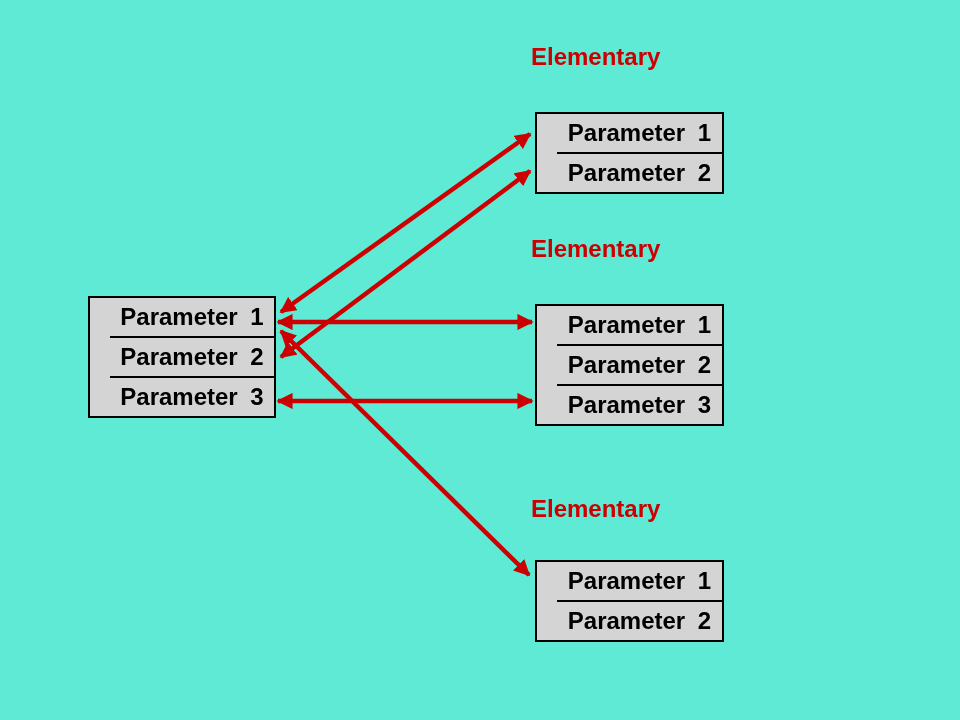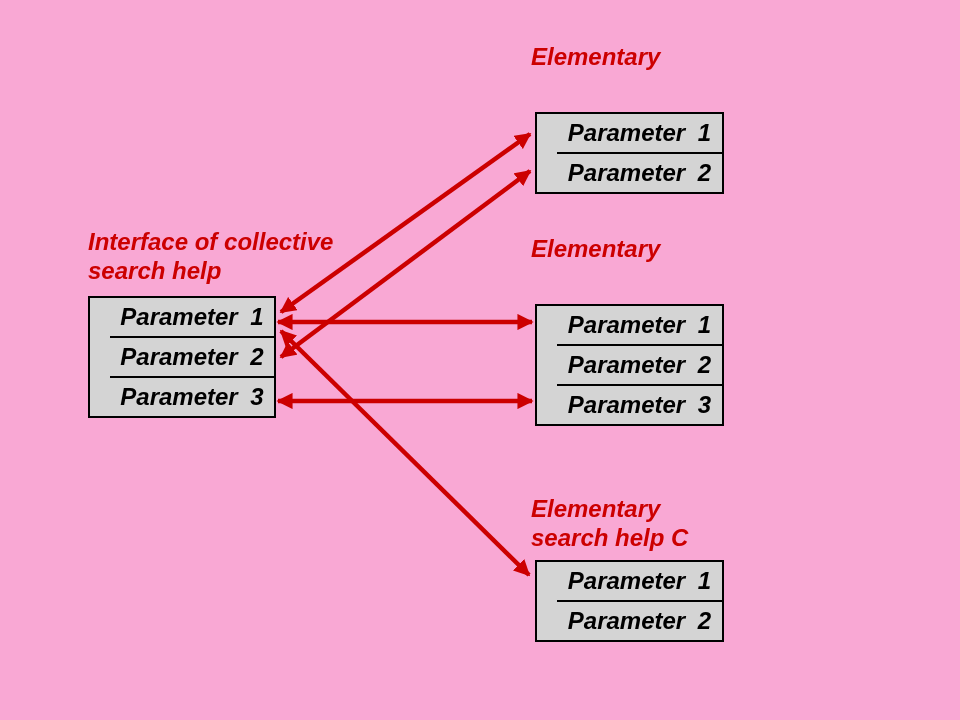--- a/index.html
+++ b/index.html
@@ -4,24 +4,23 @@
 <style>
   html, body {
     margin: 0;
     padding: 0;
     background: #ffffff;
   }
   #slide {
     position: relative;
     width: 960px;
     height: 720px;
-    background: #f9a8d4;
+    background: #5eead4;
     overflow: hidden;
     font-family: "Liberation Sans", sans-serif;
-    font-style: italic;
   }
   .heading {
     position: absolute;
     color: #CC0000;
     font-weight: bold;
     font-size: 24px;
     line-height: 29px;
     white-space: nowrap;
   }
   .heading span { display: block; }
@@ -61,42 +60,37 @@
 <div id="slide">
 
   <div class="heading" style="left:531px; top:42px;">
     <span>Elementary</span>
   </div>
   <div class="param-box" style="left:535px; top:112px;">
     <div class="param-row">Parameter 1</div>
     <div class="param-row">Parameter 2</div>
   </div>
 
-  <div class="heading" style="left:88px; top:227px;">
-    <span>Interface of collective</span>
-    <span>search help</span>
-  </div>
   <div class="param-box" style="left:88px; top:296px; width:184px;">
     <div class="param-row">Parameter 1</div>
     <div class="param-row">Parameter 2</div>
     <div class="param-row">Parameter 3</div>
   </div>
 
   <div class="heading" style="left:531px; top:234px;">
     <span>Elementary</span>
   </div>
   <div class="param-box" style="left:535px; top:304px;">
     <div class="param-row">Parameter 1</div>
     <div class="param-row">Parameter 2</div>
     <div class="param-row">Parameter 3</div>
   </div>
 
   <div class="heading" style="left:531px; top:494px;">
     <span>Elementary</span>
-    <span>search help C</span>
   </div>
   <div class="param-box" style="left:535px; top:560px;">
     <div class="param-row">Parameter 1</div>
     <div class="param-row">Parameter 2</div>
   </div>
 
   <svg id="connector-layer" viewBox="0 0 960 720">
     <defs>
       <marker id="arrowhead" viewBox="0 0 10 10" refX="9" refY="5" markerWidth="3.6" markerHeight="3.6" markerUnits="strokeWidth" orient="auto-start-reverse">
         <path d="M 0 0 L 10 5 L 0 10 z" fill="#CC0000"></path>

